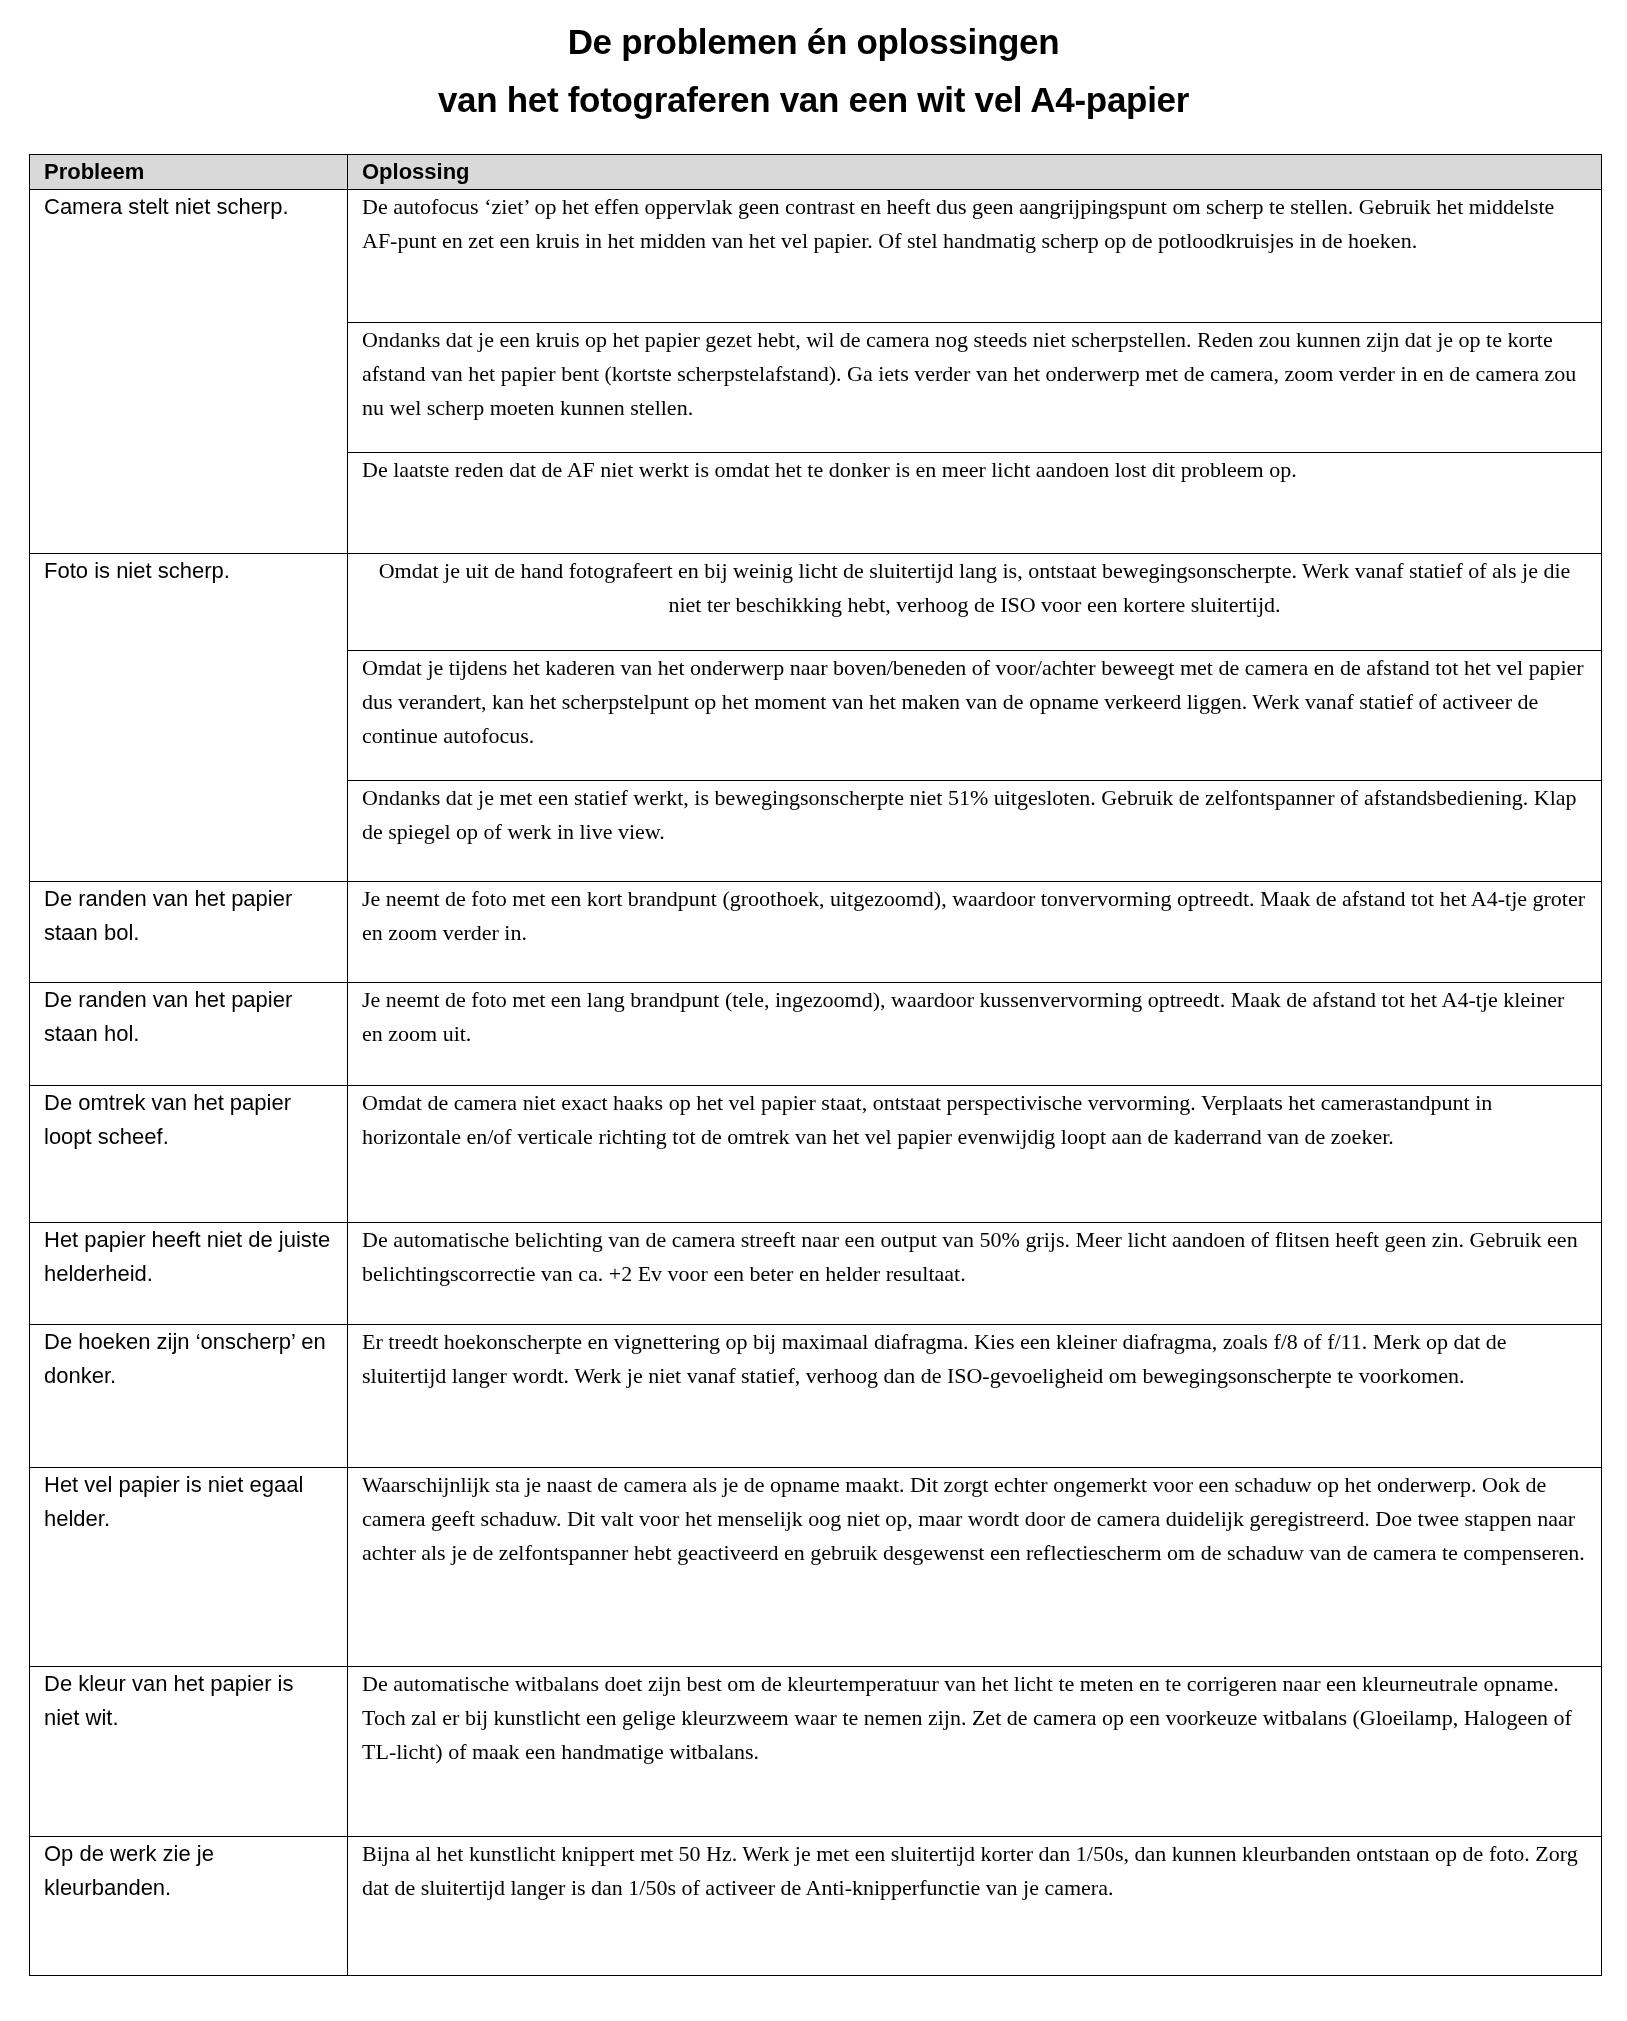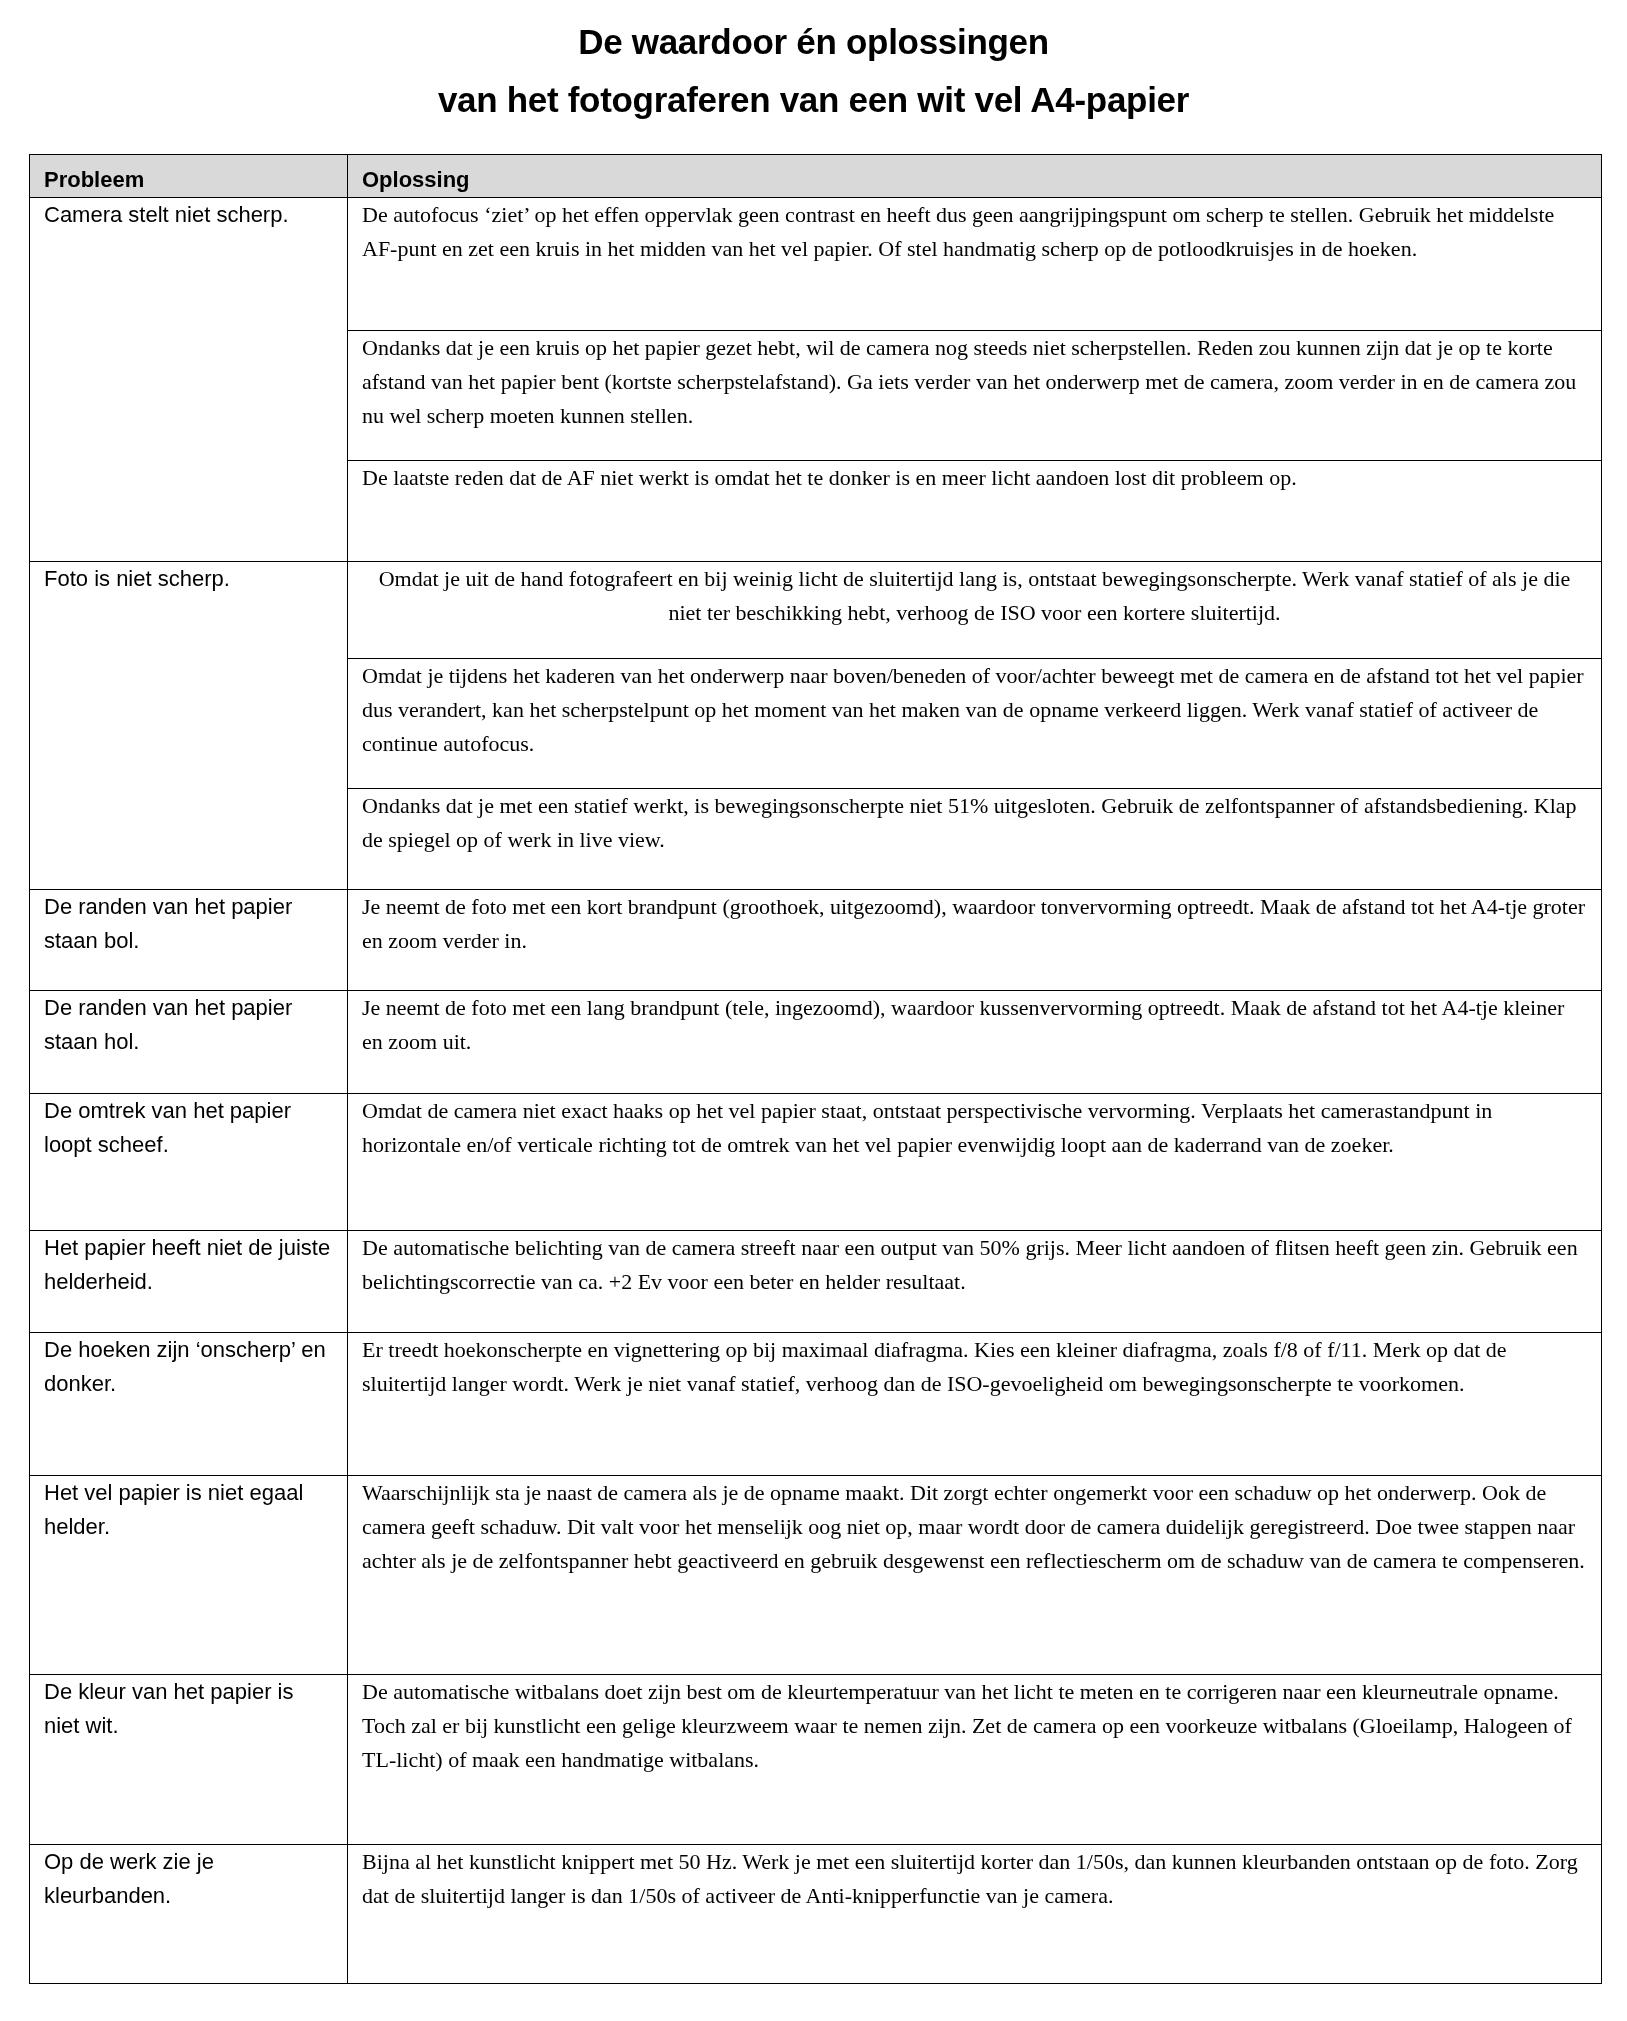--- a/index.html
+++ b/index.html
@@ -45,36 +45,36 @@
       vertical-align: top;
       padding: 0 14px;
       text-align: left;
       word-wrap: break-word;
     }
     table.main th {
       background: #d9d9d9;
       font-weight: bold;
       height: 34px;
       line-height: 34px;
-      padding-top: 8px;
+      padding-top: 0;
       padding-bottom: 0;
     }
     td.prob {
       padding-top: 0;
     }
     td.sol {
       padding-top: 0;
       padding-bottom: 0;
       font-family: Liberation Serif, serif;
     }
   </style>
 </head>
 <body>
 
-<div class="title l1">De waardoor én oplossingen</div>
+<div class="title l1">De problemen én oplossingen</div>
 <div class="title l2">van het fotograferen van een wit vel A4-papier</div>
 
 <table class="main">
   <colgroup>
     <col class="c1">
     <col class="c2">
   </colgroup>
   <thead>
     <tr>
       <th>Probleem</th>

